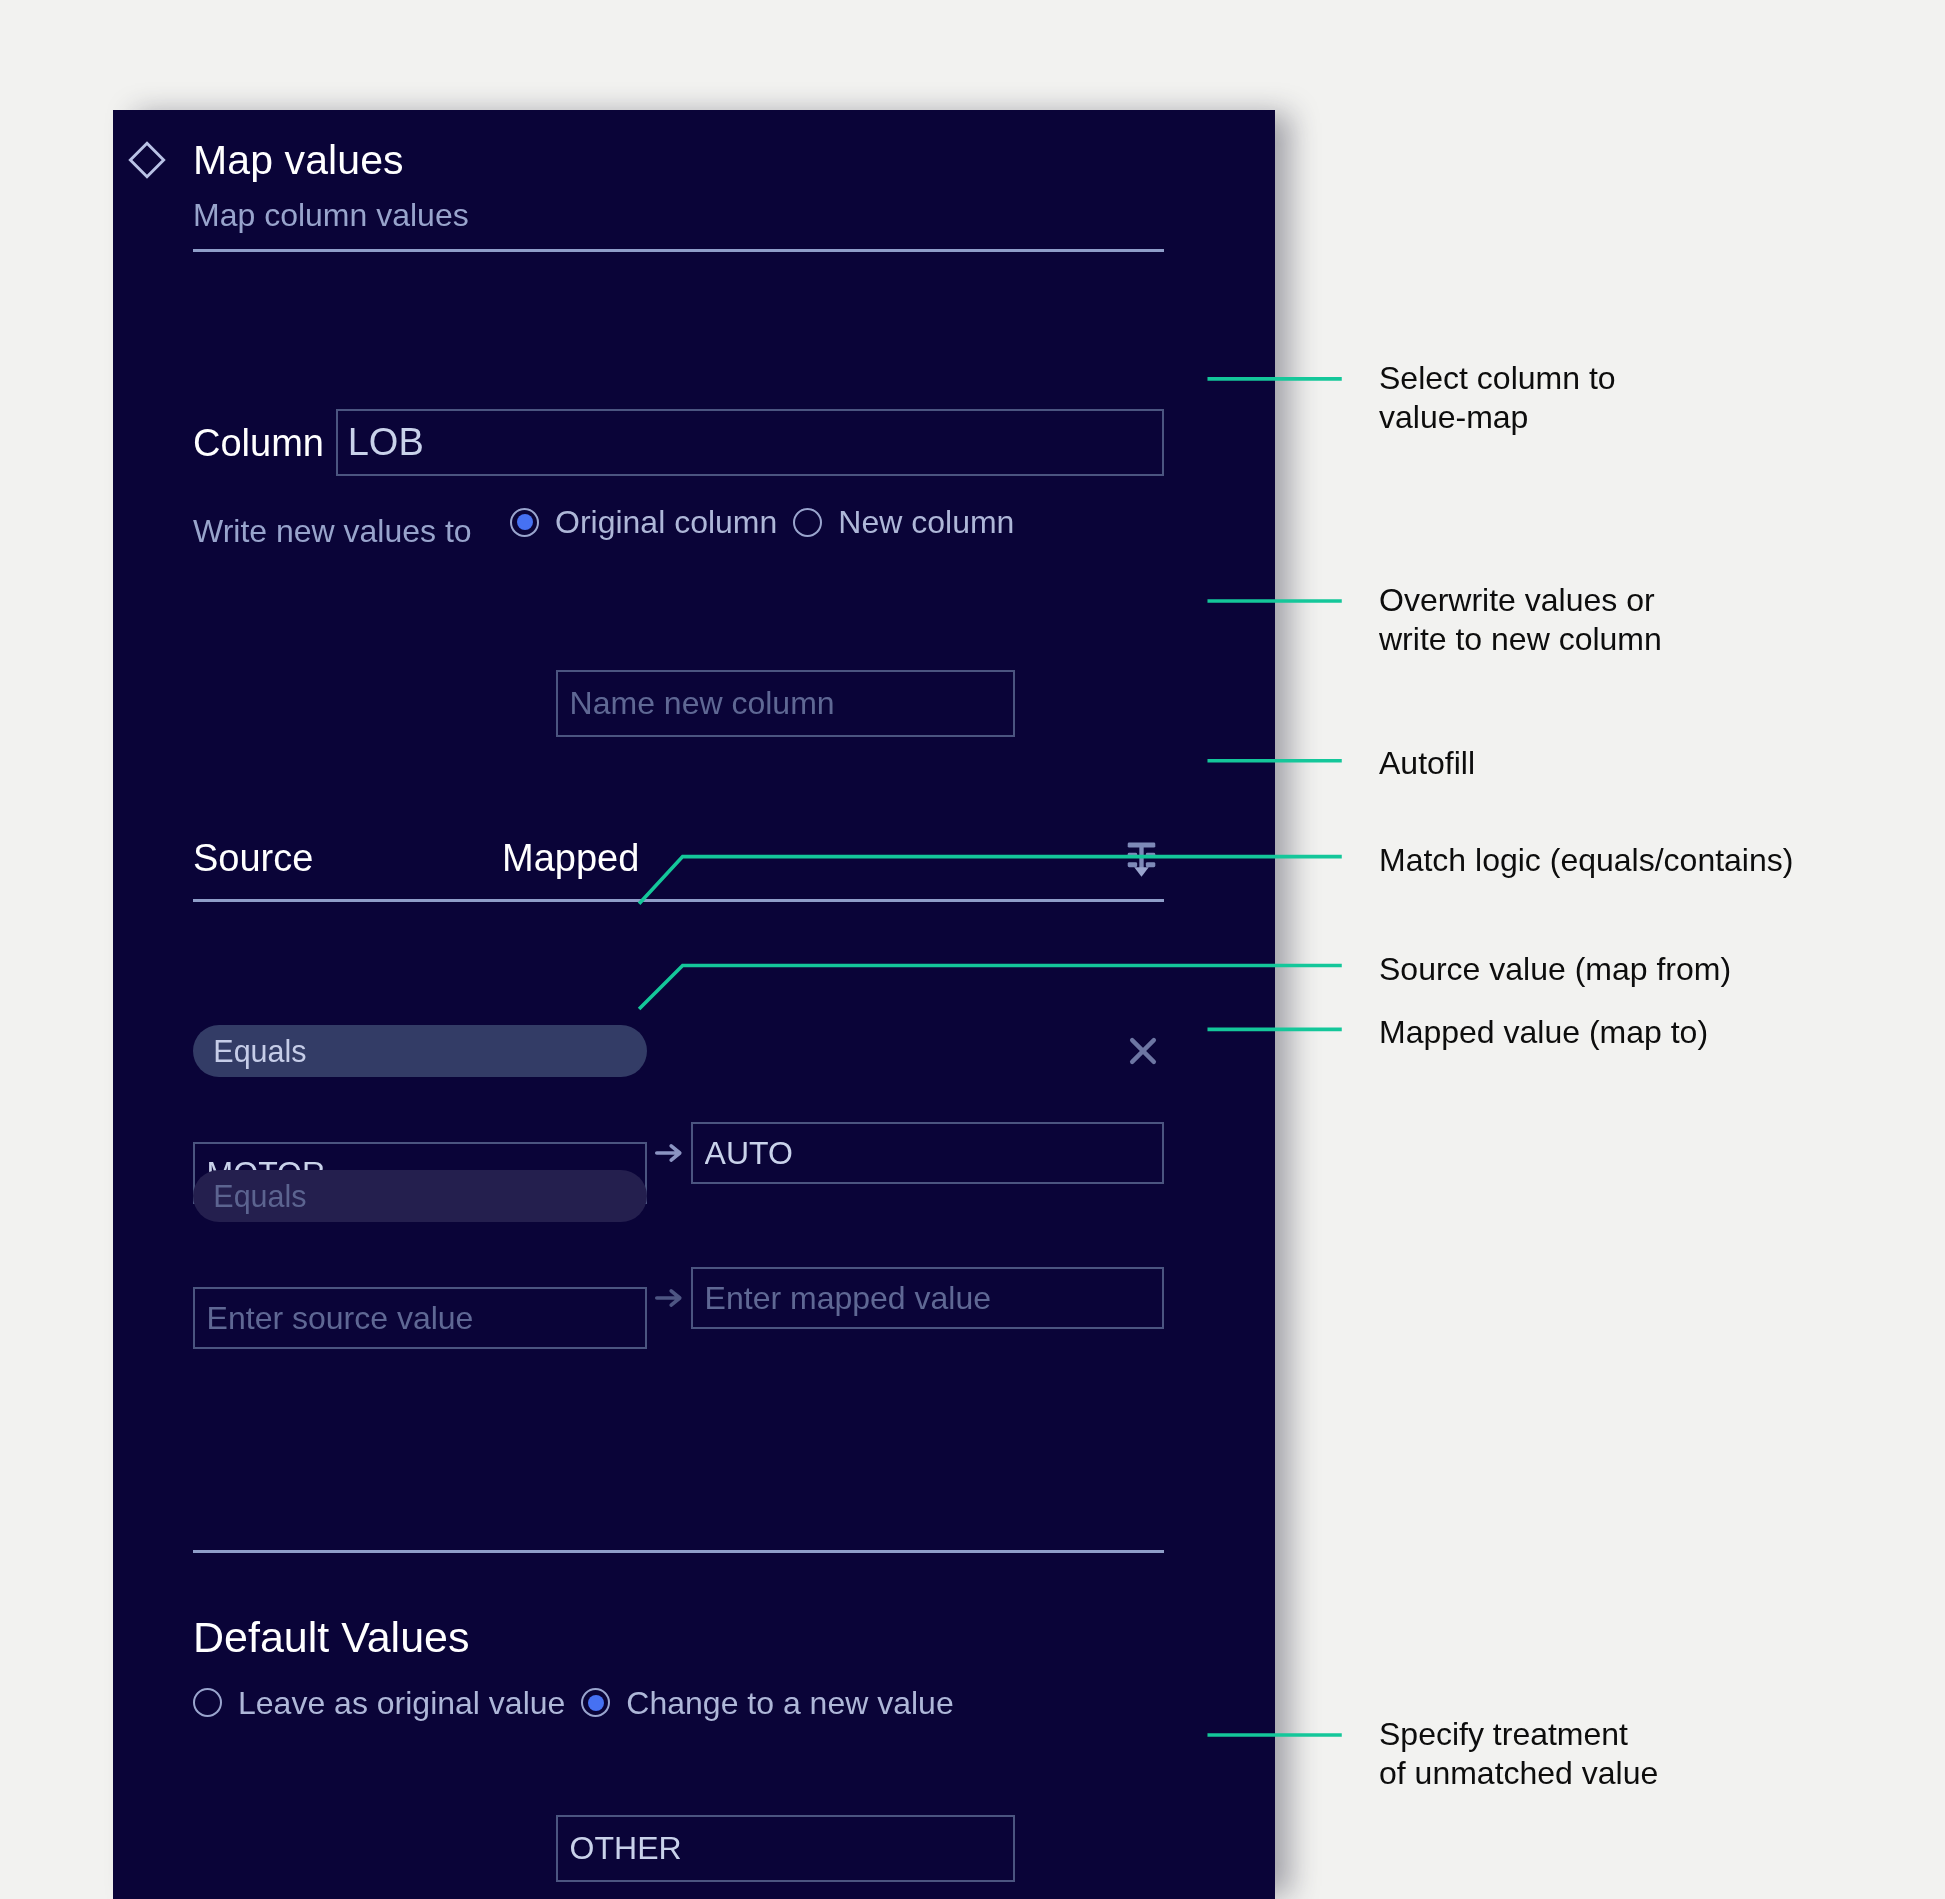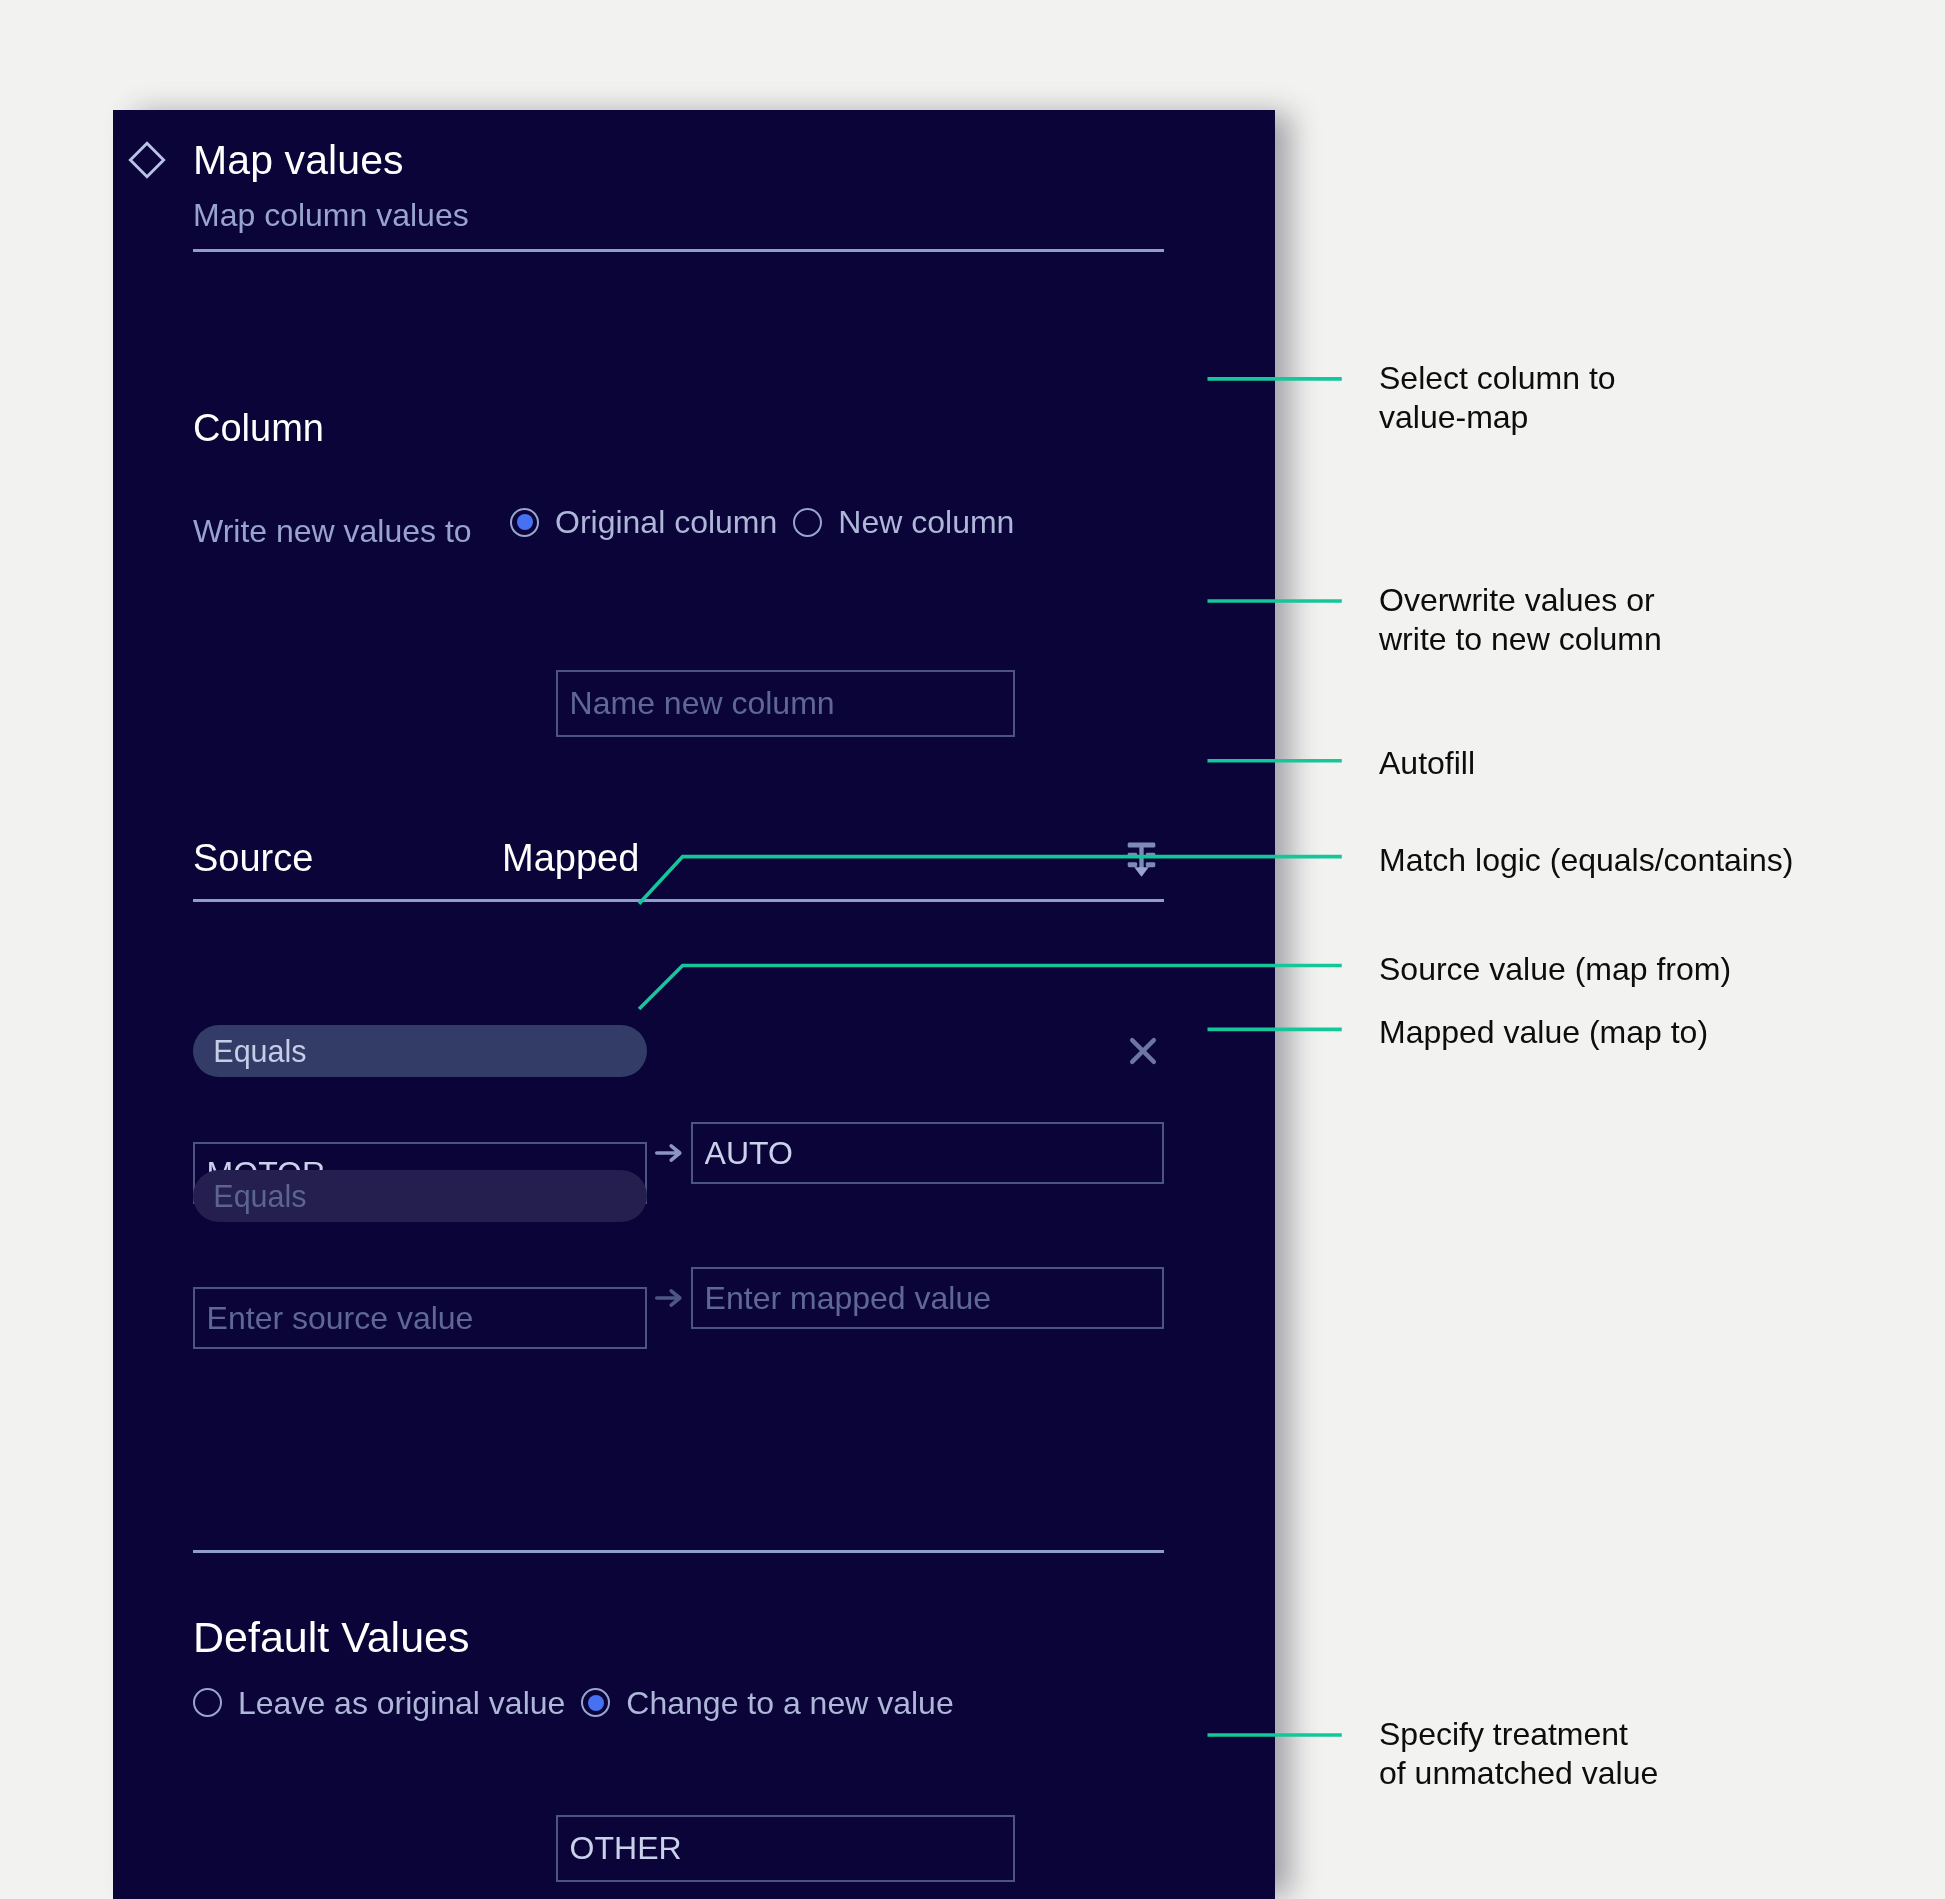--- a/index.html
+++ b/index.html
@@ -164,20 +164,21 @@
         <span class="hdr-title">Map values</span>
       </div>
       <div class="hdr-sub">Map column values</div>
       <div class="hdr-rule"></div>
     </div>
 
     <div class="body">
 
       <div class="col-row">
         <span class="col-label">Column</span>
+        <input class="inp col-input" type="text" value="LOB" style="">
       </div>
 
       <div class="write-row">
         <span class="write-label">Write new values to</span>
         <div class="radio-stack">
           <div class="radio-opt">
             <span class="radio on"></span>
             <span class="radio-label">Original column</span>
           </div>
           <div class="radio-opt">

